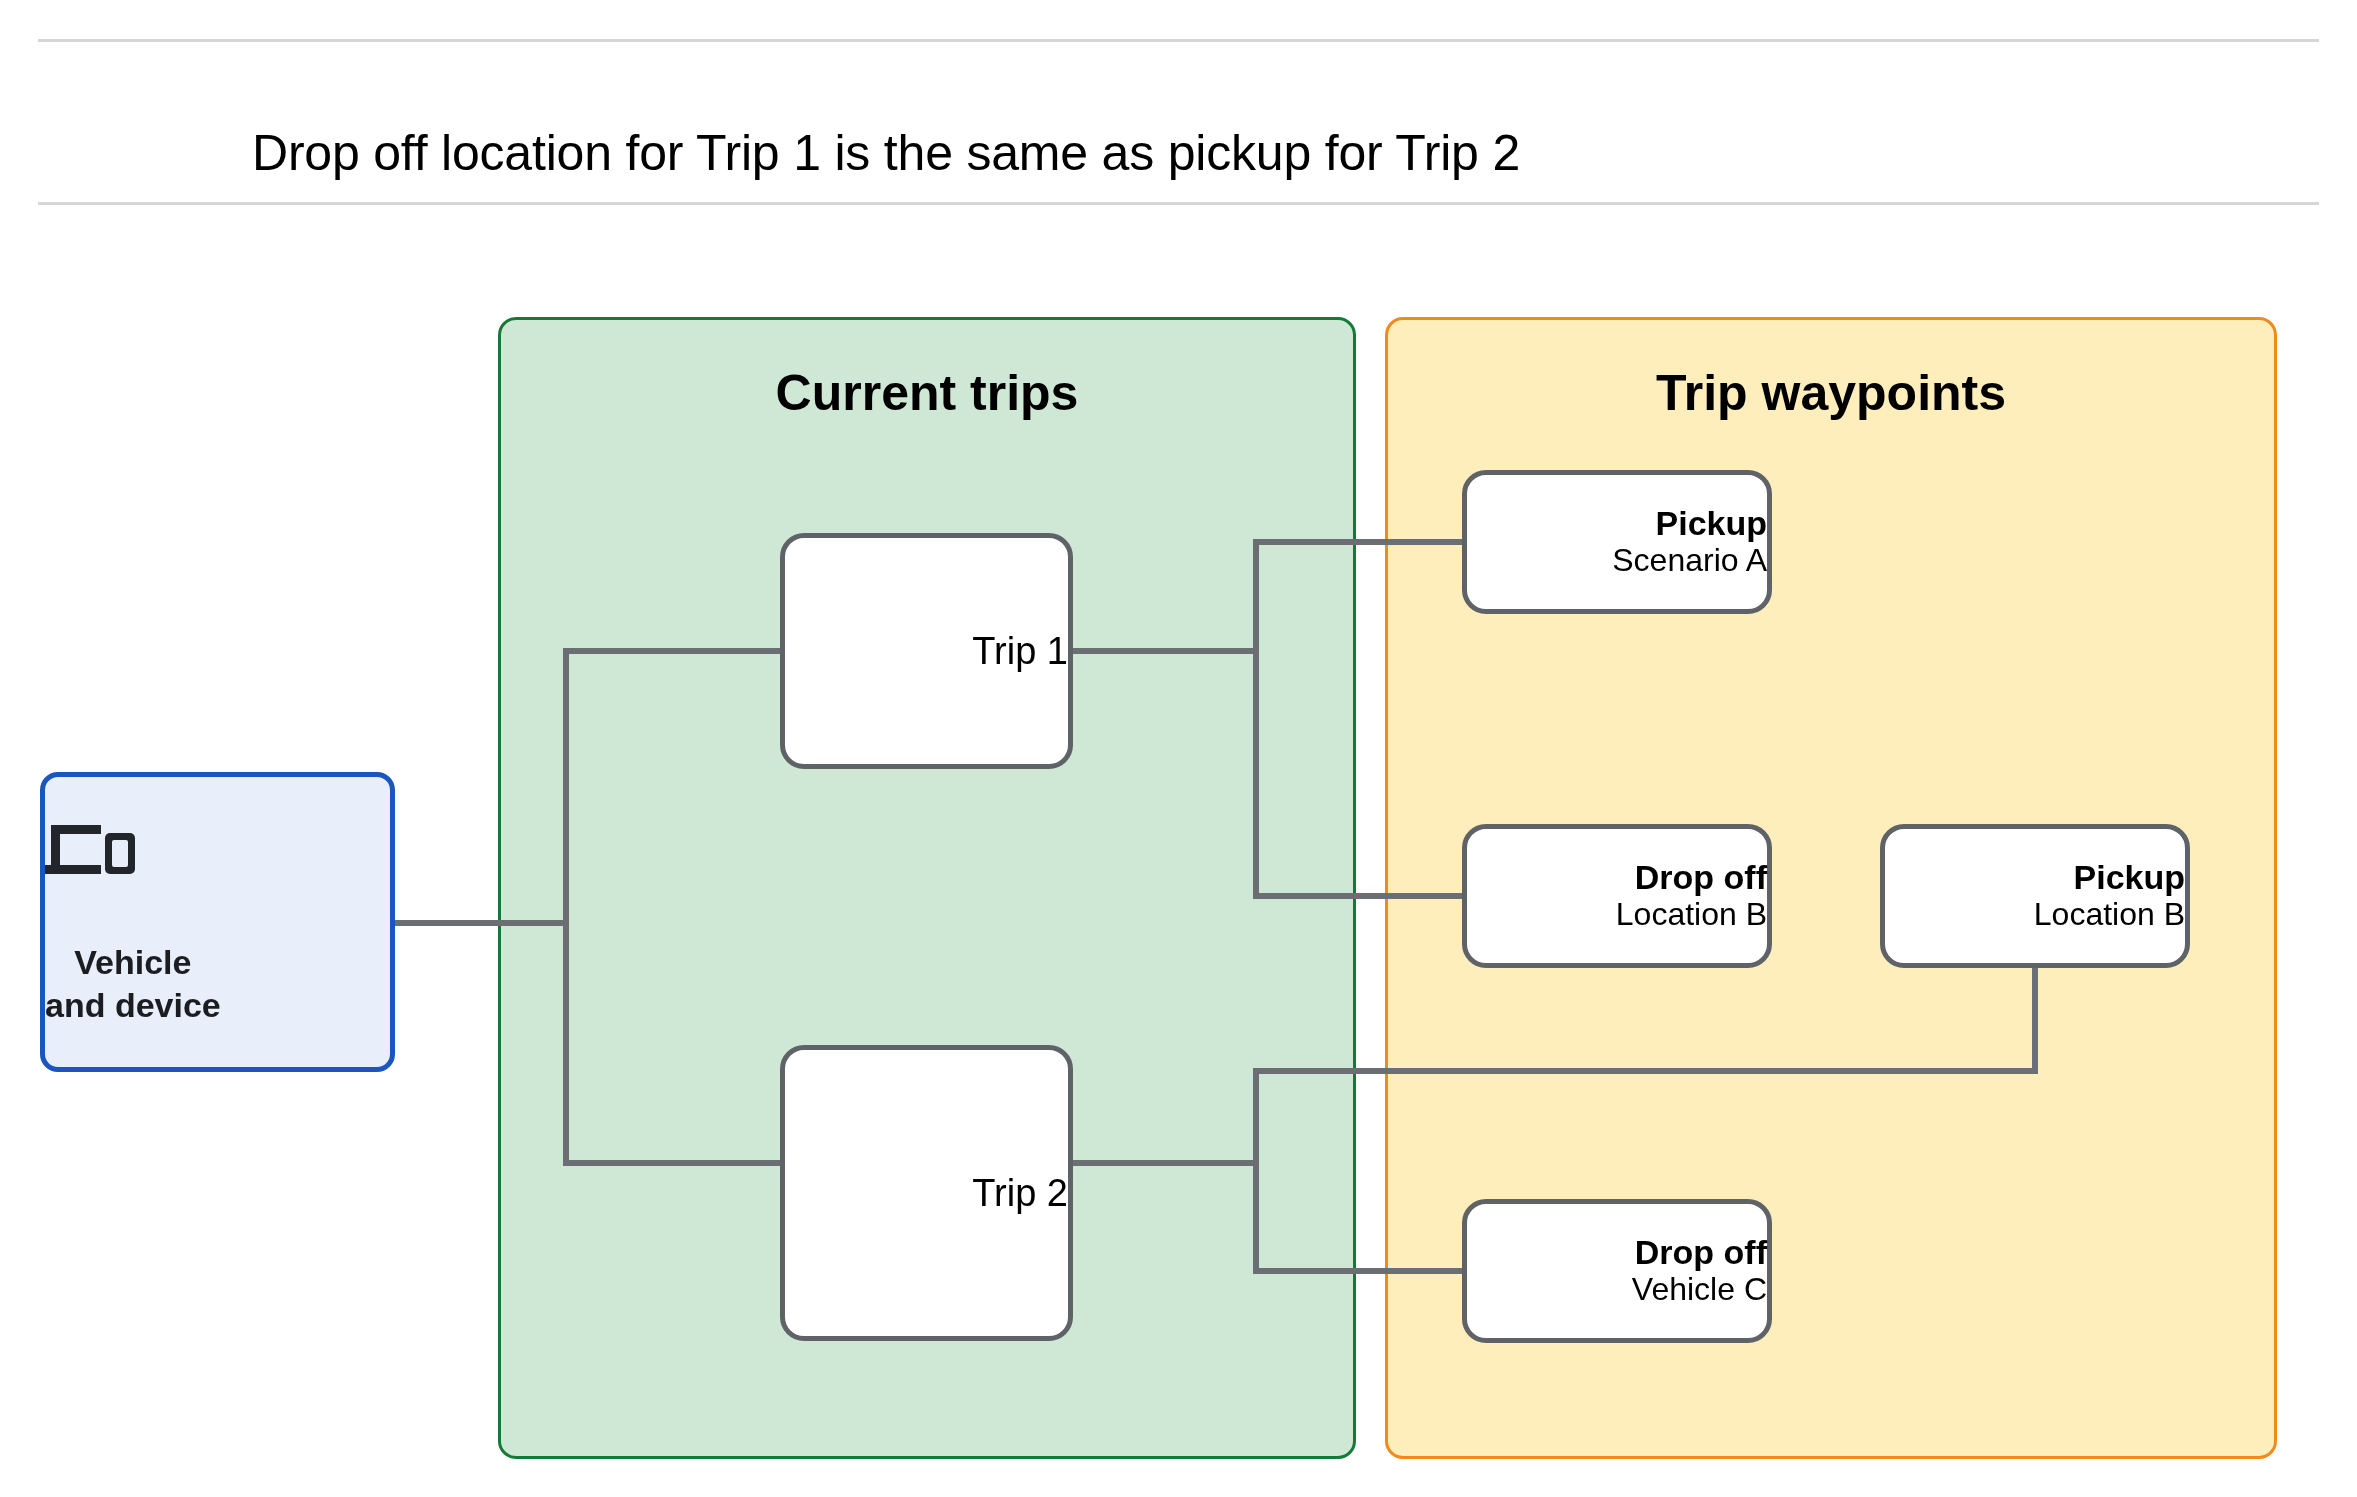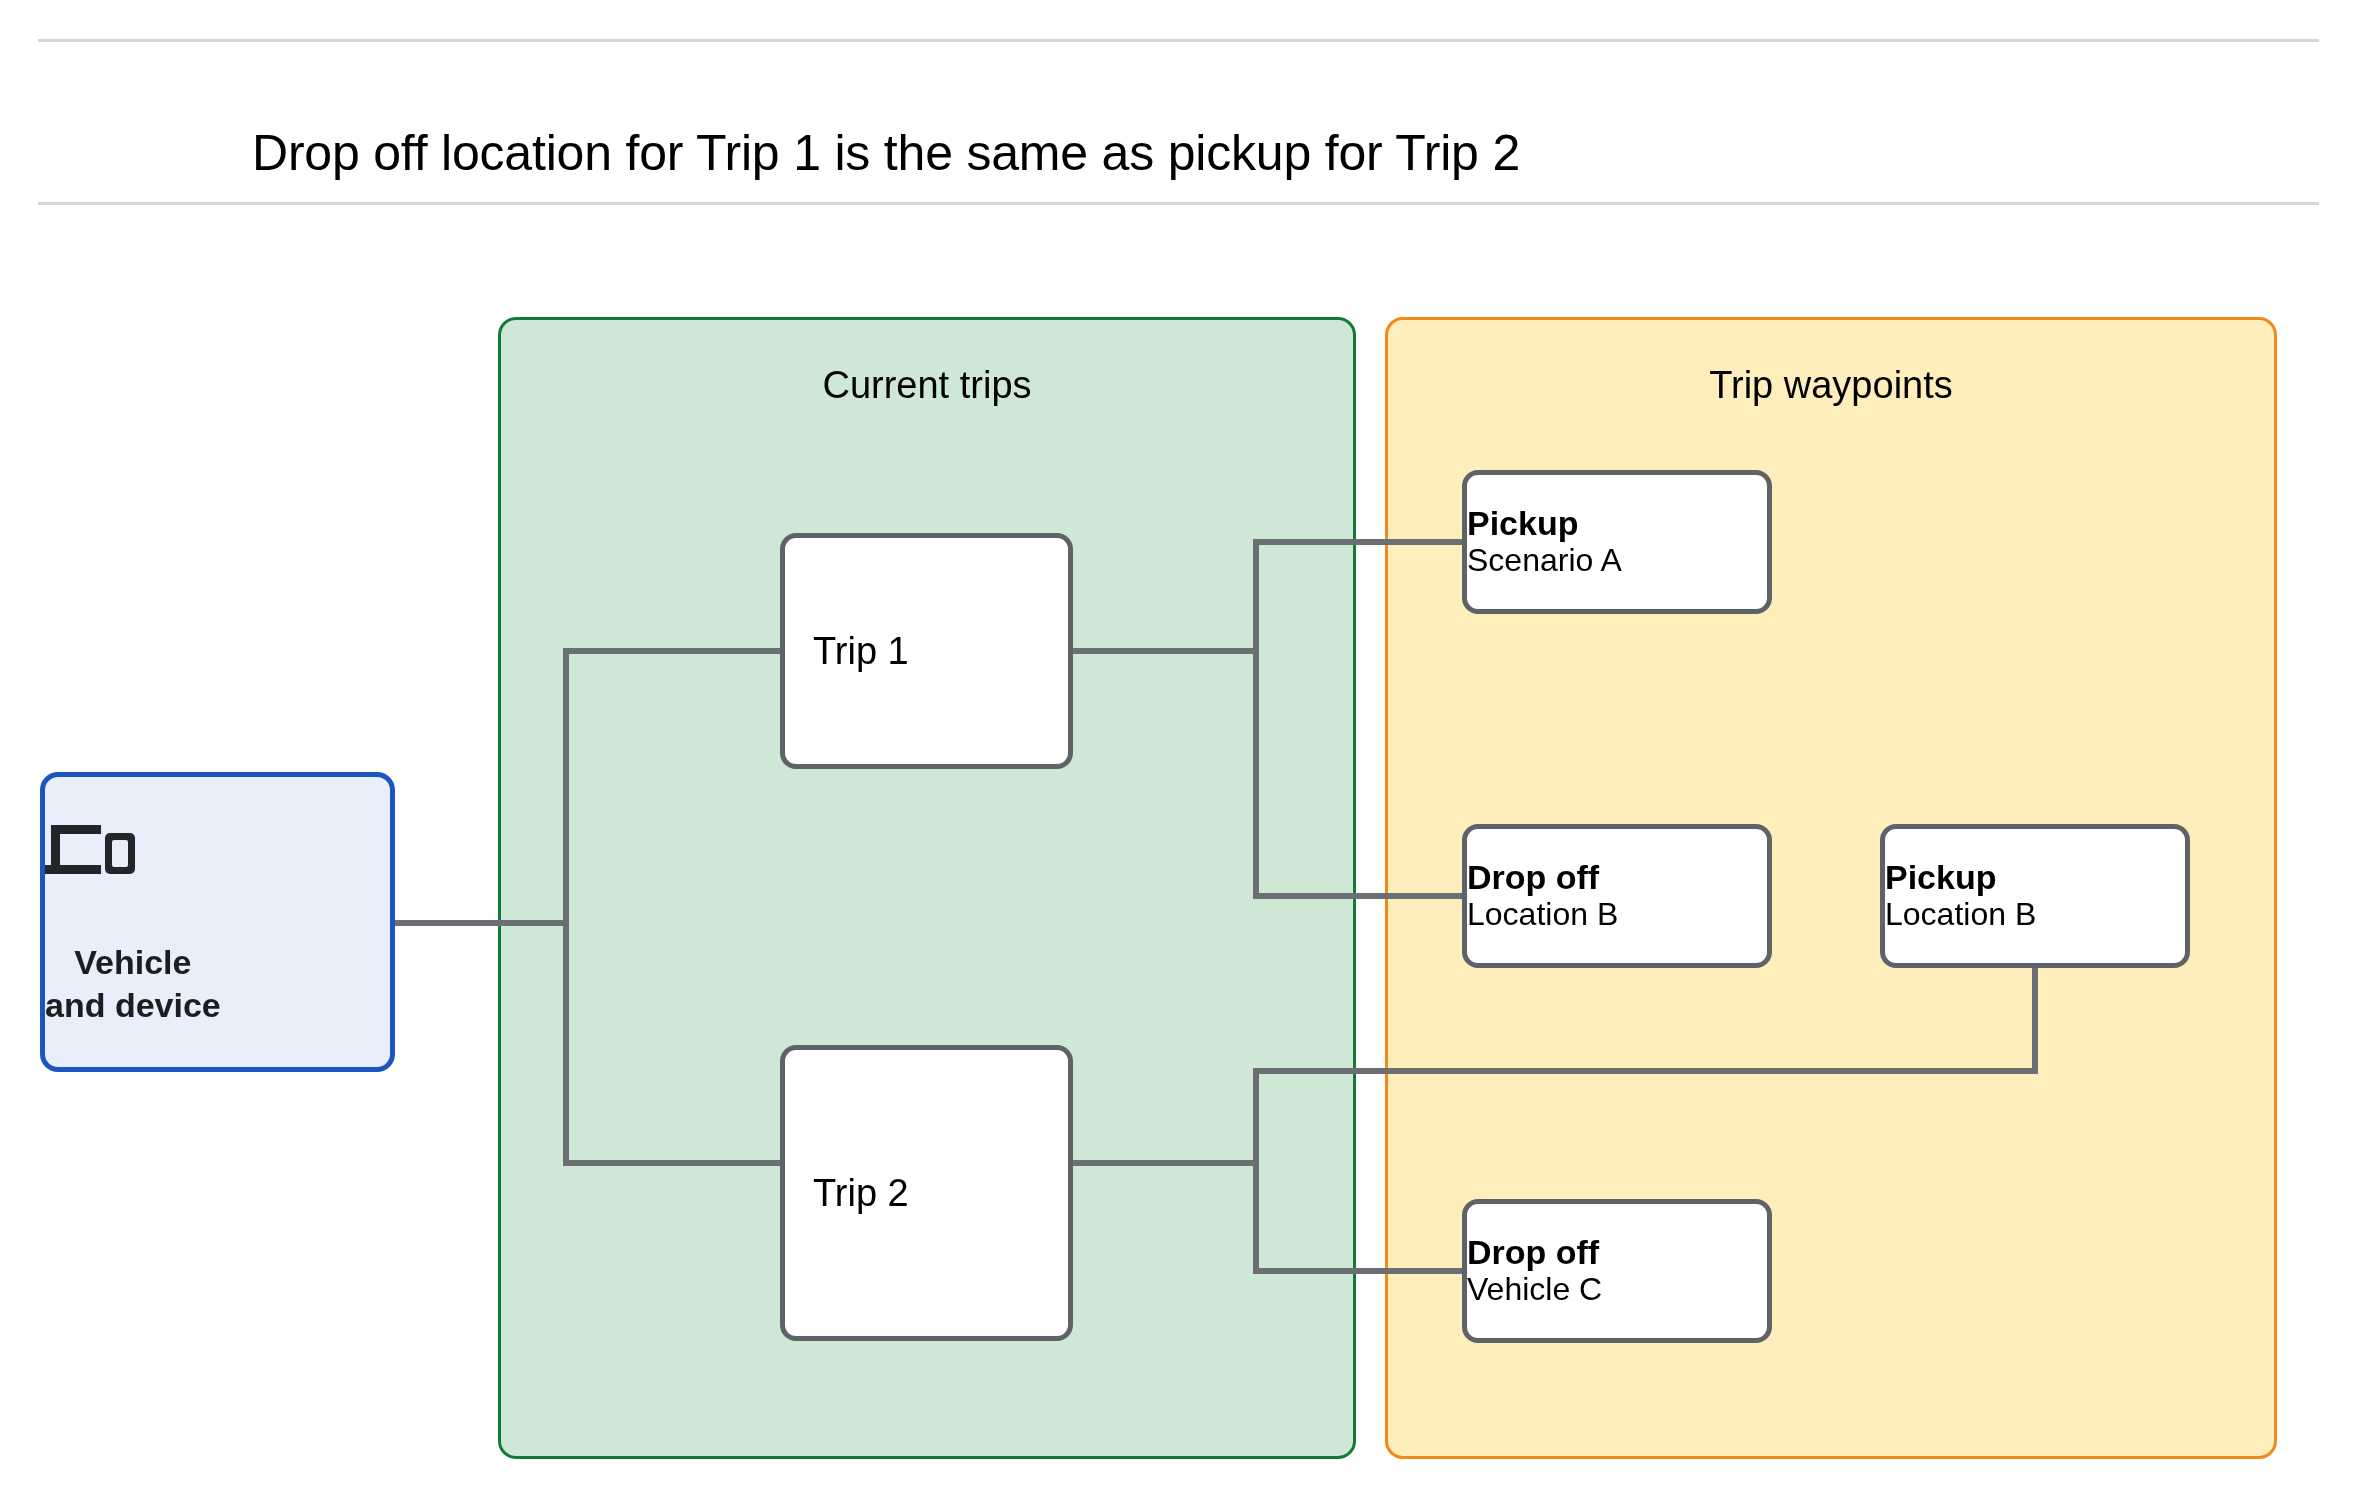--- a/index.html
+++ b/index.html
@@ -55,22 +55,22 @@
   .panel {
     position: absolute;
     border-radius: 18px;
     box-sizing: border-box;
   }
   .panel-title {
     position: absolute;
     left: 0;
     right: 0;
     text-align: center;
-    font-size: 38px;
-    font-weight: normal;
+    font-size: 50px;
+    font-weight: bold;
     color: #000000;
     white-space: nowrap;
   }
   #panel-current-trips {
     left: 498px;
     top: 317px;
     width: 858px;
     height: 1142px;
     background: #cfe8d5;
     border: 3px solid #157a38;
@@ -95,24 +95,24 @@
     height: 1497px;
     pointer-events: none;
   }
 
   
   .node {
     position: absolute;
     box-sizing: border-box;
     background: #ffffff;
     border: 5px solid #5f6368;
-    border-radius: 16px;
+    border-radius: 24px;
     display: flex;
     flex-direction: column;
-    align-items: flex-start;
+    align-items: flex-end;
     justify-content: center;
   }
   .node-label {
     font-size: 38px;
     font-weight: normal;
     color: #000000;
     text-align: center;
     white-space: nowrap;
     margin-left: 28px;
   }

